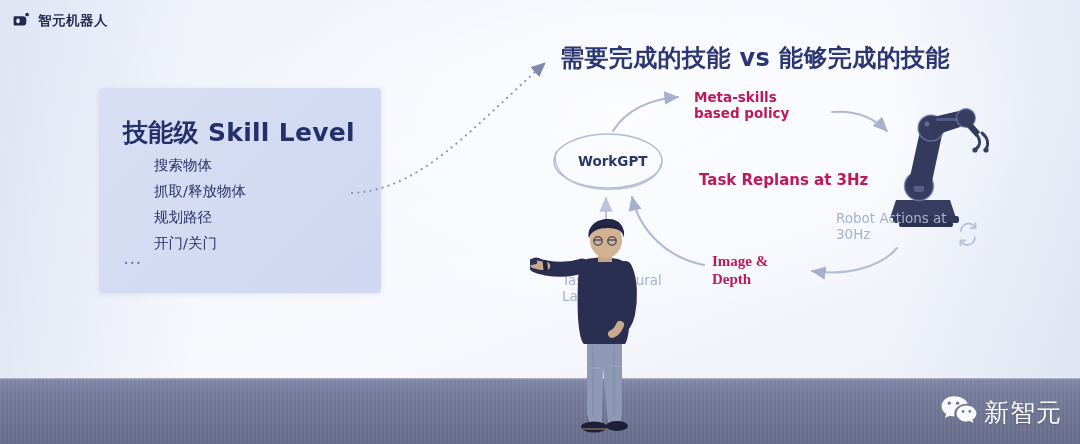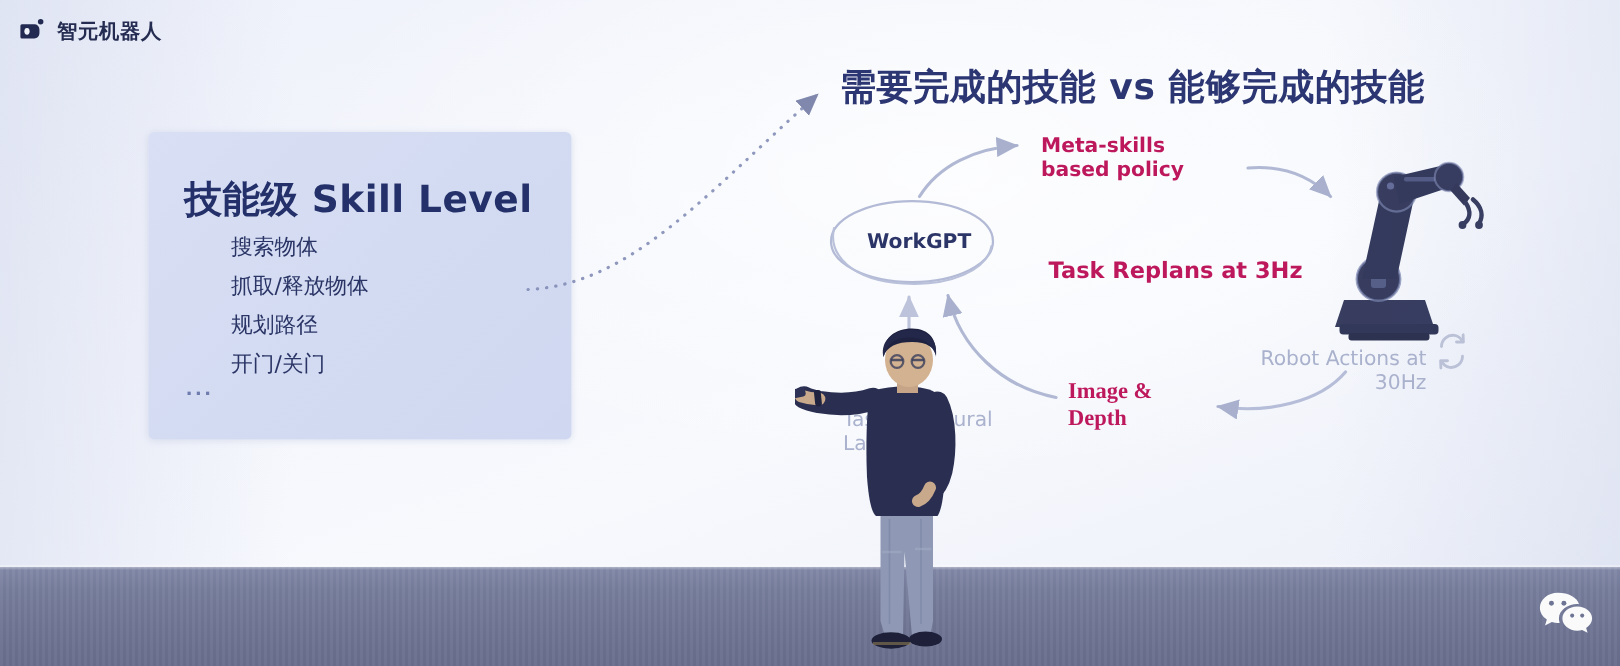--- a/index.html
+++ b/index.html
@@ -97,22 +97,22 @@
   
   .dlabel{
     position:absolute;
     font-family:"DejaVu Sans","Liberation Sans",sans-serif;
     color:#be185d;font-weight:700;line-height:1.2;
   }
   .lbl-meta{left:694px;top:89px;font-size:13.5px;width:125px;}
   .lbl-replan{left:699px;top:171px;font-size:15px;white-space:nowrap;}
   .lbl-imgdepth{left:712px;top:252px;font-size:15px;width:80px;font-family:Liberation Serif, serif;}
   .lbl-robotact{
-    left:836px;top:231px;font-size:13.5px;width:115px;
-    color:#a9b1cd;font-weight:500;text-align:right;
+    left:836px;top:210px;font-size:13.5px;width:115px;
+    color:#a9b1cd;font-weight:500;
   }
   .lbl-tasknat{
     left:562px;top:272px;font-size:13.5px;width:130px;
     color:#aab2ce;font-weight:500;
   }
   .lbl-workgpt{
     left:578px;top:153px;font-size:13.5px;color:#2c3568;font-weight:700;
     white-space:nowrap;
   }
 
@@ -294,15 +294,16 @@
     <span>
       <svg width="36" height="31" viewBox="0 0 36 31">
         <path d="M12.6 1.2 C5.9 1.2 0.6 5.7 0.6 11.2 C0.6 14.4 2.4 17.2 5.2 19 L4 23 L8.6 20.7 C9.9 21.1 11.2 21.3 12.6 21.3 C13 21.3 13.4 21.3 13.8 21.2 C13.5 20.3 13.3 19.4 13.3 18.4 C13.3 13 18.8 8.7 25.5 8.7 C25.9 8.7 26.3 8.7 26.7 8.8 C25.5 4.4 19.7 1.2 12.6 1.2 z" fill="#ffffff"></path>
         <circle cx="8.3" cy="8.2" r="1.65" fill="#6e7493"></circle>
         <circle cx="16.6" cy="8.2" r="1.65" fill="#6e7493"></circle>
         <path d="M35.4 18.4 C35.4 14 30.9 10.4 25.5 10.4 C20 10.4 15.6 14 15.6 18.4 C15.6 22.9 20 26.5 25.5 26.5 C26.6 26.5 27.7 26.3 28.7 26 L32.4 27.9 L31.4 24.6 C33.8 23.1 35.4 20.9 35.4 18.4 z" fill="#ffffff"></path>
         <circle cx="22.1" cy="16.4" r="1.35" fill="#6e7493"></circle>
         <circle cx="28.8" cy="16.4" r="1.35" fill="#6e7493"></circle>
       </svg>
     </span>
+    <span class="wm-text">新智元</span>
   </div>
 
 </div>
 
 </body></html>

